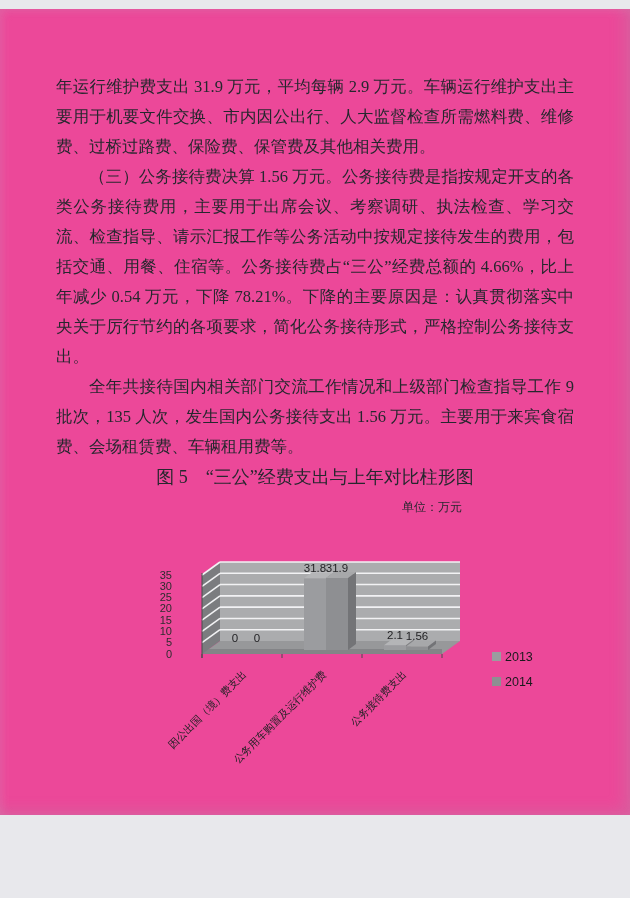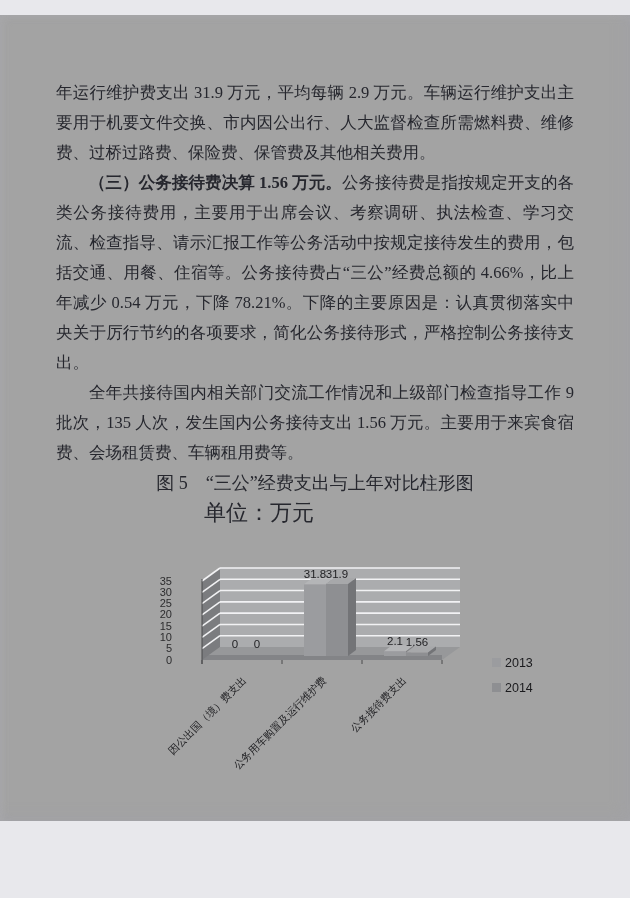--- a/index.html
+++ b/index.html
@@ -1,41 +1,41 @@
 <!DOCTYPE html>
 <html><head>
 <meta charset="utf-8">
 <style>
   html,body{margin:0;padding:0;}
   body{background:#e8e8ec;}
   .page{
     position:relative;
     width:630px;height:806px;
-    margin:15px auto;
-    background:#a3a3a3;
+    margin:9px auto;
+    background:#ec4899;
     font-family:"Liberation Serif","DejaVu Serif",serif;
     color:#26272e;
     overflow:hidden;
     box-sizing:border-box;
   }
   .page::after{
     content:"";position:absolute;inset:0;pointer-events:none;
     box-shadow:inset -7px -5px 14px rgba(160,160,175,.22), inset 3px 2px 8px rgba(200,200,215,.15);
   }
   .content{
     box-sizing:border-box;
     padding:63px 56px 0 56px;
     font-size:16.5px;
     line-height:30px;
   }
   .para{margin:0;text-align:justify;text-justify:inter-ideograph;}
   .para.indent{text-indent:2em;}
-  .para .b{font-weight:700;}
+  .para .b{font-weight:400;}
   .fig-caption{margin:0;text-align:center;font-size:18px;line-height:30px;}
-  .unit-line{margin:0;text-align:center;padding-right:112px;font-size:22px;line-height:30px;}
+  .unit-line{margin:0;text-align:right;padding-right:112px;font-size:12px;line-height:30px;}
   .chart-block{position:relative;height:262px;}
   .chart-block svg{display:block;margin:25px 0 0 89px;}
   .after-chart .para{white-space:nowrap;overflow:hidden;}
   .page-number{margin-top:24px;text-align:center;font-size:13px;color:#2a2b32;}
   .chart-text{font-family:"Liberation Sans","DejaVu Sans",sans-serif;}
 </style>
 </head>
 <body>
 
 <div class="page">

